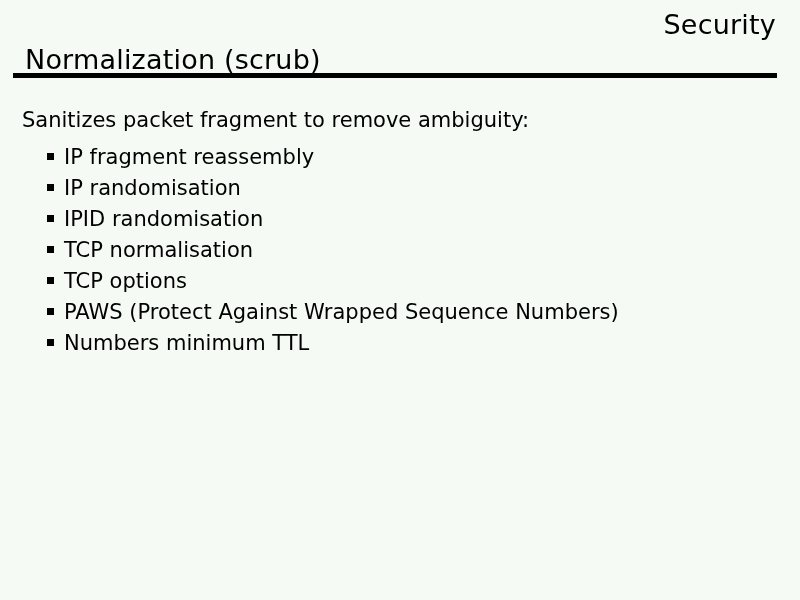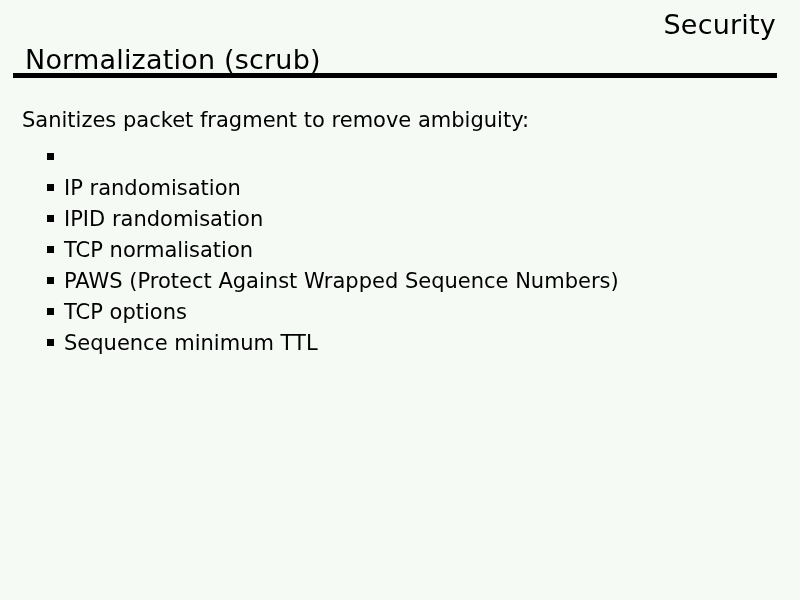--- a/index.html
+++ b/index.html
@@ -75,45 +75,46 @@
 <h1 class="slide-title">Normalization (scrub)</h1>
 
 <div class="title-rule"></div>
 
 <p class="intro">Sanitizes packet fragment to remove ambiguity:</p>
 
 <ul class="bullet-list">
 
     <li class="bullet-item">
       <span class="bullet-square"></span>
+      <span>IP fragment reassembly</span>
     </li>
 
     <li class="bullet-item">
       <span class="bullet-square"></span>
       <span>IP randomisation</span>
     </li>
 
     <li class="bullet-item">
       <span class="bullet-square"></span>
       <span>IPID randomisation</span>
     </li>
 
     <li class="bullet-item">
       <span class="bullet-square"></span>
       <span>TCP normalisation</span>
     </li>
 
 
     <li class="bullet-item">
       <span class="bullet-square"></span>
+      <span>TCP options</span>
+    </li>
+
+    <li class="bullet-item">
+      <span class="bullet-square"></span>
       <span>PAWS (Protect Against Wrapped Sequence Numbers)</span>
     </li>
 
     <li class="bullet-item">
       <span class="bullet-square"></span>
-      <span>TCP options</span>
-    </li>
-
-    <li class="bullet-item">
-      <span class="bullet-square"></span>
-      <span>Sequence minimum TTL</span>
+      <span>Numbers minimum TTL</span>
     </li>
   </ul>
 
 </body></html>

